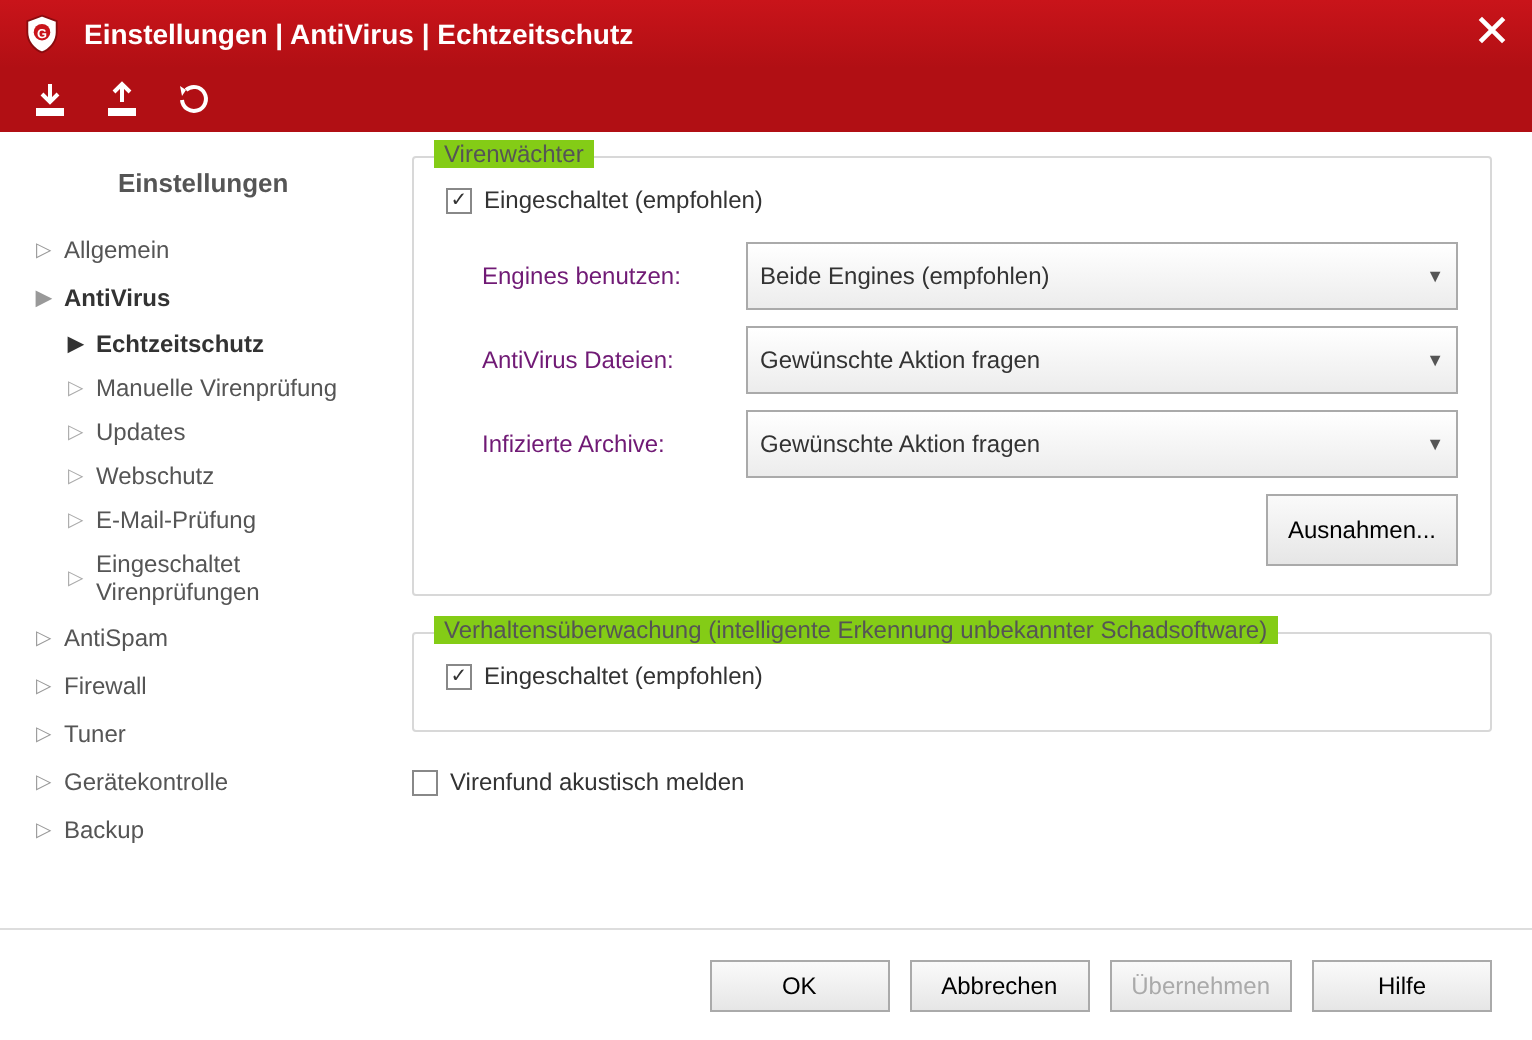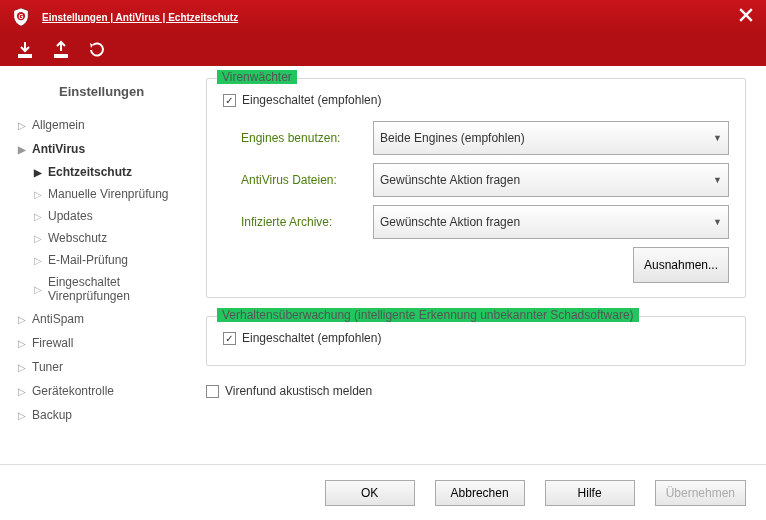--- a/index.html
+++ b/index.html
@@ -1,47 +1,47 @@
 <!DOCTYPE html>
 <html><head>
 <meta charset="utf-8">
 <style>
   * { box-sizing: border-box; margin:0; padding:0; font-family: "Segoe UI", Tahoma, sans-serif; }
   body { width:766px; height:520px; background:#fff; overflow:hidden; font-size:12px; color:#333; }
   .titlebar { background:#c00c0c; background:linear-gradient(to bottom,#c9141a,#b10f14); height:34px; display:flex; align-items:center; padding:0 10px; color:#fff; }
   .titlebar .shield { width:22px; height:22px; margin-right:10px; }
-  .titlebar .title { flex:1; font-size:10px; font-weight:bold;text-decoration:underline; }
+  .titlebar .title { flex:1; font-size:14px; font-weight:bold; }
   .titlebar .close { width:20px; text-align:center; cursor:pointer; font-size:16px; }
   .toolbar { background:#b10f14; height:32px; display:flex; align-items:center; padding:0 14px; gap:14px; }
   .toolbar .tbtn { width:22px; height:22px; cursor:pointer; display:flex; align-items:center; justify-content:center; }
   .toolbar svg { stroke:#fff; }
   .body { display:flex; height:398px; }
   .sidebar { width:200px; padding:18px 10px 10px 18px; }
   .sb-head { font-weight:bold; color:#555; margin-bottom:14px; font-size:13px;padding-left:41px; }
   .sb-item { display:flex; align-items:center; padding:5px 0; cursor:pointer; color:#555; }
   .sb-item .chev { width:14px; color:#999; font-size:10px; }
   .sb-item.bold { font-weight:bold; color:#333; }
   .sb-sub { display:flex; align-items:center; padding:4px 0 4px 16px; cursor:pointer; color:#555; }
   .sb-sub .chev { width:14px; color:#aaa; font-size:10px; }
   .sb-sub.active { font-weight:bold; color:#333; }
   .sb-sub.active .chev { color:#333; }
   .content { flex:1; padding:12px 20px 4px 6px; overflow:hidden; }
   .group { border:1px solid #d8d8d8; border-radius:2px; padding:14px 16px 14px 16px; margin-bottom:18px; position:relative; }
-  .group-title { position:absolute; top:-9px; left:10px; background:#22c55e; padding:0 5px; color:#555; font-size:12px; }
+  .group-title { position:absolute; top:-9px; left:10px; background:#84cc16; padding:0 5px; color:#555; font-size:12px; }
   .row { display:flex; align-items:center; margin-bottom:8px; }
   .row.chk { margin-bottom:14px; }
   .chkbox { width:13px; height:13px; border:1px solid #888; margin-right:6px; display:inline-flex; align-items:center; justify-content:center; font-size:10px; color:#333; background:#fff; cursor:pointer; }
-  .lbl { width:150px; padding-left:18px; color:#4d7c0f; }
+  .lbl { width:150px; padding-left:18px; color:#701a75; }
   .select { flex:1; height:22px; border:1px solid #aaa; background:linear-gradient(to bottom,#fff,#ececec); display:flex; align-items:center; padding:16px 6px; cursor:pointer; position:relative; font-size:12px; }
   .select .caret { position:absolute; right:6px; color:#555; font-size:9px; }
   .btnrow { display:flex; justify-content:flex-end; gap:8px; margin-top:6px; }
   .btn { min-width:94px; height:36px; border:1px solid #aaa; background:linear-gradient(to bottom,#fafafa,#e6e6e6); cursor:pointer; font-size:12px; padding:0 10px; }
   .btn:disabled { color:#aaa; }
   .plain-chk { display:flex; align-items:center; margin-top:4px; }
-  .footer { height:56px; border-top:1px solid #ddd; display:flex; align-items:center; justify-content:flex-end; padding:0 20px; gap:20px; }
+  .footer { height:56px; border-top:1px solid #ddd; display:flex; align-items:center; justify-content:flex-end; padding:0 20px; gap:10px; }
   .footer .btn { min-width:90px; height:26px; }
 </style>
 </head>
 <body>
 
 <div class="titlebar">
   <span class="shield">
     <svg viewBox="0 0 24 24" width="22" height="22">
         <path d="M12 2 L20 5 V11 C20 16 16.5 20.5 12 22 C7.5 20.5 4 16 4 11 V5 Z" fill="#fff"></path>
         <path d="M12 2 L20 5 V11 C20 16 16.5 20.5 12 22 C7.5 20.5 4 16 4 11 V5 Z" fill="none" stroke="#8a0c0f" stroke-width="1"></path>
@@ -184,15 +184,15 @@
       <span class="chkbox"></span>
       <span>Virenfund akustisch melden</span>
     </div>
 
   </div>
 </div>
 
 <div class="footer">
   <button class="btn">OK</button>
   <button class="btn">Abbrechen</button>
+  <button class="btn" disabled="">Übernehmen</button>
   <button class="btn">Hilfe</button>
-  <button class="btn" disabled="">Übernehmen</button>
 </div>
 
 </body></html>

